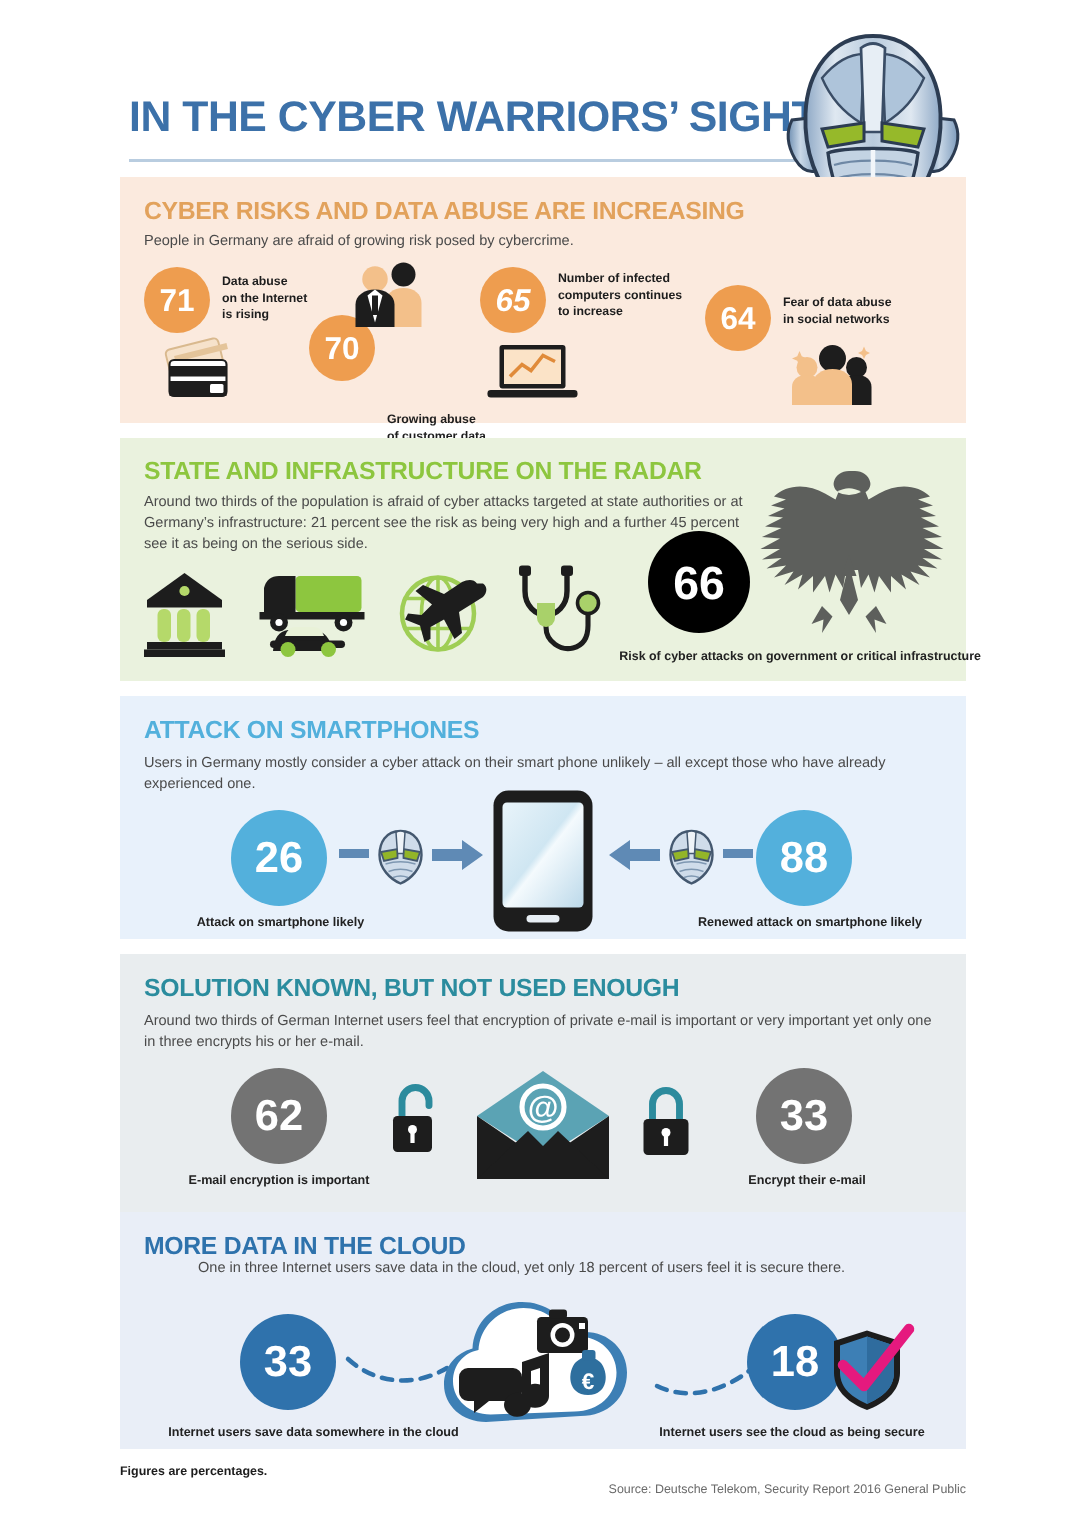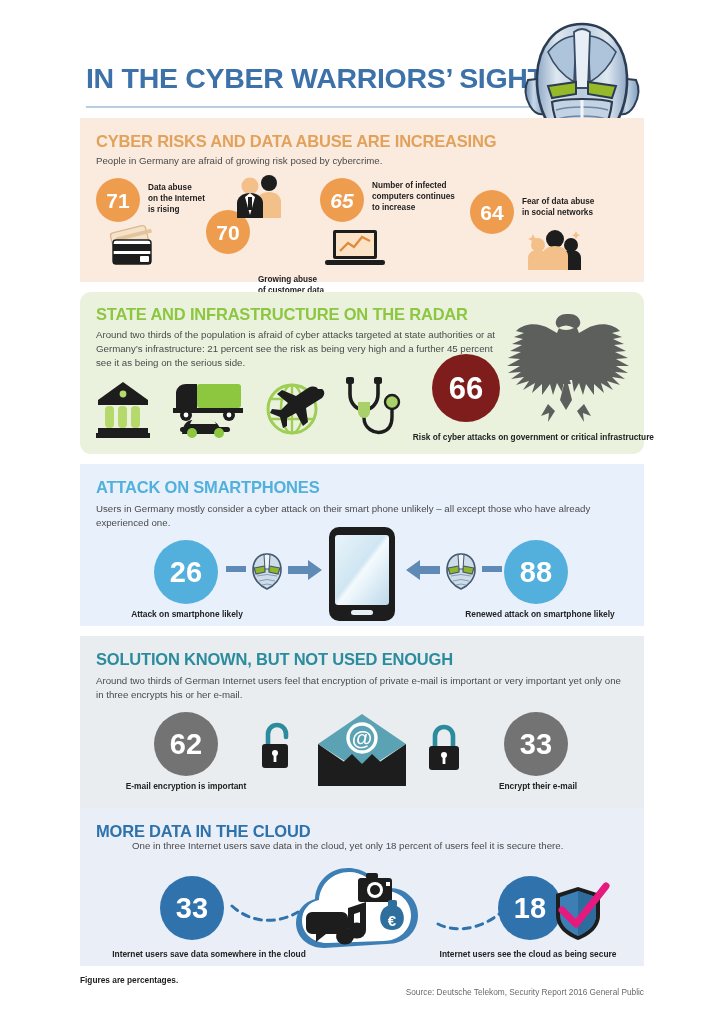--- a/index.html
+++ b/index.html
@@ -43,23 +43,23 @@
   }
   .lbl { font-size: 9.3px; font-weight: bold; color: #222; line-height: 12px; }
 
   
   #sec1 { top: 118px; height: 164px; background: #fbeade; }
   #sec1 .sec-head { color: #e2a25c; }
   .s1-item { position: absolute; }
   .b-orange { background: #ee9d4f; }
 
   
-  #sec2 { top: 292px; height: 162px; background: #eaf2de; border-radius: 11px; }
+  #sec2 { top: 292px; height: 162px; background: #eaf2de; }
   #sec2 .sec-head { color: #8dc63f; }
-  .b-green { background: #7f1d1d; text-align: right; }
+  .b-green { background: #000000; text-align: right; }
 
   
   #sec3 { top: 464px; height: 162px; background: #e8f1fb; }
   #sec3 .sec-head { color: #52b0dc; }
   .b-ltblue { background: #53b0dc; }
 
   
   #sec4 { top: 636px; height: 198px; background: #e9edef; }
   #sec4 .sec-head { color: #2b8c9e; }
   .b-teal { background: #737373; }

